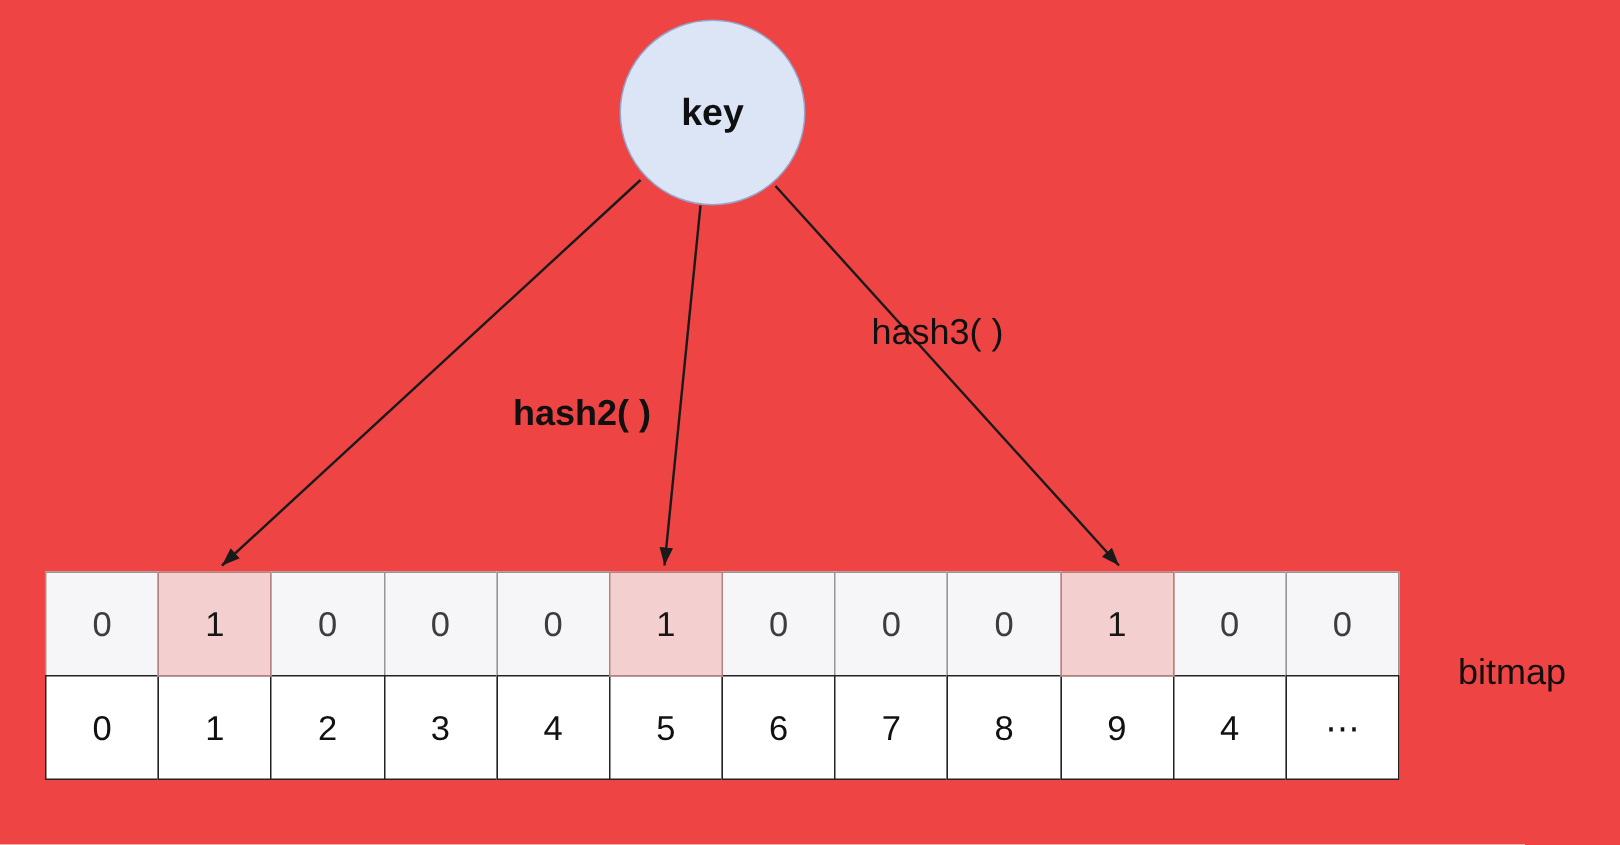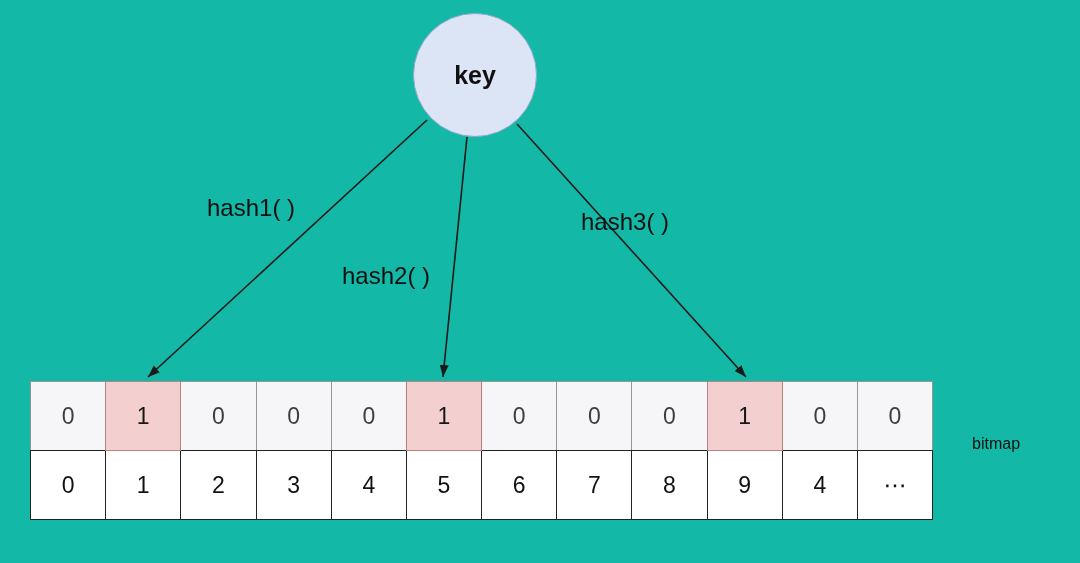--- a/index.html
+++ b/index.html
@@ -4,38 +4,38 @@
 <style>
   :root{
     --key-fill:#dbe5f6; --key-stroke:#93a6cd;
     --highlight-fill:#f3d0cf; --highlight-stroke:#b5827f;
     --bit-cell-fill:#f6f6f8; --bit-cell-stroke:#969696;
     --index-cell-fill:#ffffff; --index-cell-stroke:#232323;
     --arrow:#1a1a1a;
   }
   html,body{margin:0;padding:0;background:#ffffff;}
   .stage{
-    position:relative; width:1080px; height:563px; background:#14b8a6;
+    position:relative; width:1080px; height:563px; background:#ef4444;
     font-family:"Liberation Sans", sans-serif; overflow:hidden;
   }
   .arrows{position:absolute; left:0; top:0; width:1080px; height:563px;}
   .arrows line{stroke:var(--arrow); stroke-width:1.6; fill:none;}
   .arrows .head{fill:var(--arrow);}
 
   .key-circle{
     position:absolute; left:413px; top:13px; width:124px; height:124px;
     border-radius:50%; background:var(--key-fill);
     border:1px solid var(--key-stroke); box-sizing:border-box;
     display:flex; align-items:center; justify-content:center;
   }
   .key-circle span{font-size:25px; font-weight:bold; color:#101010;}
 
   .hash-label{position:absolute; font-size:24px; color:#101010; white-space:nowrap;}
   .hash1{left:207px; top:194px;}
-  .hash2{left:342px; top:262px;}
+  .hash2{left:342px; top:262px;font-weight:bold;}
   .hash3{left:581px; top:208px;}
 
   .bitmap-table{
     position:absolute; left:30px; top:381px; width:903px;
     display:flex; flex-direction:row;
   }
   .col{flex:1 1 0; display:flex; flex-direction:column; min-width:0;}
   .col + .col{margin-left:-1px;}
   .cell{
     height:70px; box-sizing:border-box;
@@ -52,21 +52,21 @@
     border-color:var(--highlight-stroke);
     color:#161616;
     position:relative; z-index:2;
   }
   .idx{
     margin-top:-1px;
     background:var(--index-cell-fill);
     border:1px solid var(--index-cell-stroke);
     color:#111111;
   }
-  .bitmap-label{position:absolute; left:972px; top:435px; font-size:16px; color:#101010;}
+  .bitmap-label{position:absolute; left:972px; top:435px; font-size:24px; color:#101010;}
 </style>
 </head>
 <body>
 
 <div class="stage">
 
   <svg class="arrows" viewBox="0 0 1080 563">
     <defs>
       <marker id="ah" markerUnits="userSpaceOnUse" markerWidth="14" markerHeight="12" refX="12" refY="4.5" orient="auto">
         <path class="head" d="M0,0 L12,4.5 L0,9 Z"></path>
@@ -74,21 +74,20 @@
     </defs>
     <line x1="427" y1="120" x2="148" y2="377" marker-end="url(#ah)"></line>
     <line x1="467" y1="137" x2="443" y2="377" marker-end="url(#ah)"></line>
     <line x1="517" y1="124" x2="746" y2="377" marker-end="url(#ah)"></line>
   </svg>
 
   <div class="key-circle">
     <span>key</span>
   </div>
 
-  <div class="hash-label hash1">hash1( )</div>
   <div class="hash-label hash2">hash2( )</div>
   <div class="hash-label hash3">hash3( )</div>
 
   <div class="bitmap-table">
     <div class="col">
       <div class="cell bit">0</div>
       <div class="cell idx">0</div>
     </div>
     <div class="col">
       <div class="cell bit hl">1</div>

